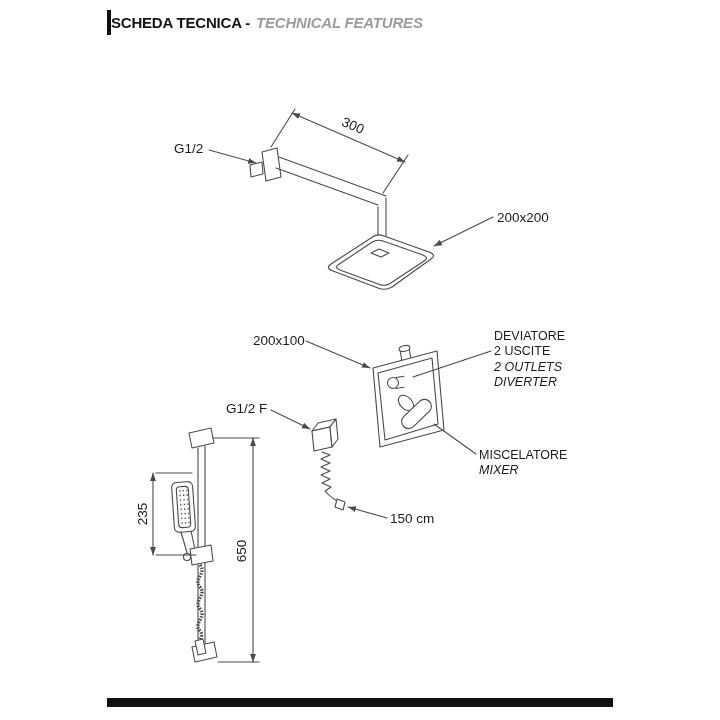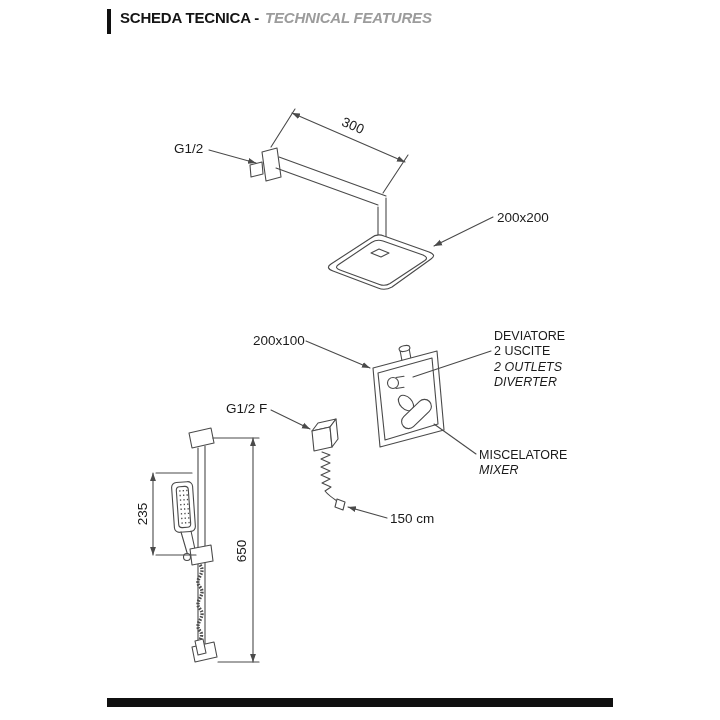--- a/index.html
+++ b/index.html
@@ -1,19 +1,19 @@
 <!DOCTYPE html>
 <html><head>
 <meta charset="utf-8">
 <style>
   * { margin:0; padding:0; box-sizing:border-box; }
   html,body { width:720px; height:720px; }
   body { background:#ffffff; font-family:"Liberation Sans",sans-serif; position:relative; overflow:hidden; }
   .page { position:absolute; inset:0; background:#fff; }
-  header { position:absolute; top:9px; left:107px; display:flex; align-items:flex-start; gap:9px; height:26px; }
+  header { position:absolute; top:9px; left:107px; display:flex; align-items:center; height:26px; }
   .accent-bar { width:4px; height:25px; background:#101010; }
   h1 { font-size:15px; font-weight:bold; letter-spacing:-0.2px; color:#141414; white-space:nowrap; }
   h1 .sec { color:#9c9c9c; font-style:italic; margin-left:6px; }
   .bottom-bar { position:absolute; left:107px; top:698px; width:506px; height:9px; background:#101010; }
   svg.drawing { position:absolute; left:0; top:0; }
   text { font-family:"Liberation Sans",sans-serif; fill:#1a1a1a; }
   .lbl { font-size:13.5px; }
   .lbl-sm { font-size:12.5px; }
   .it { font-style:italic; }
 </style>

